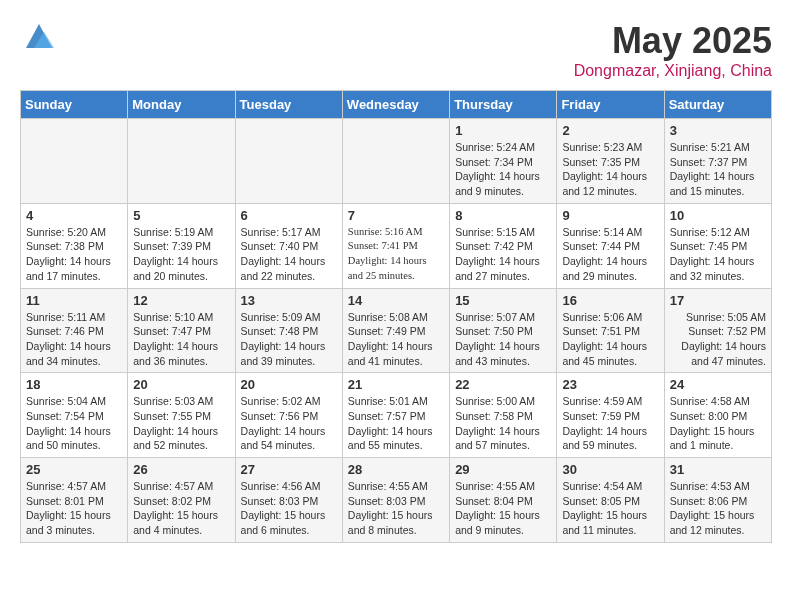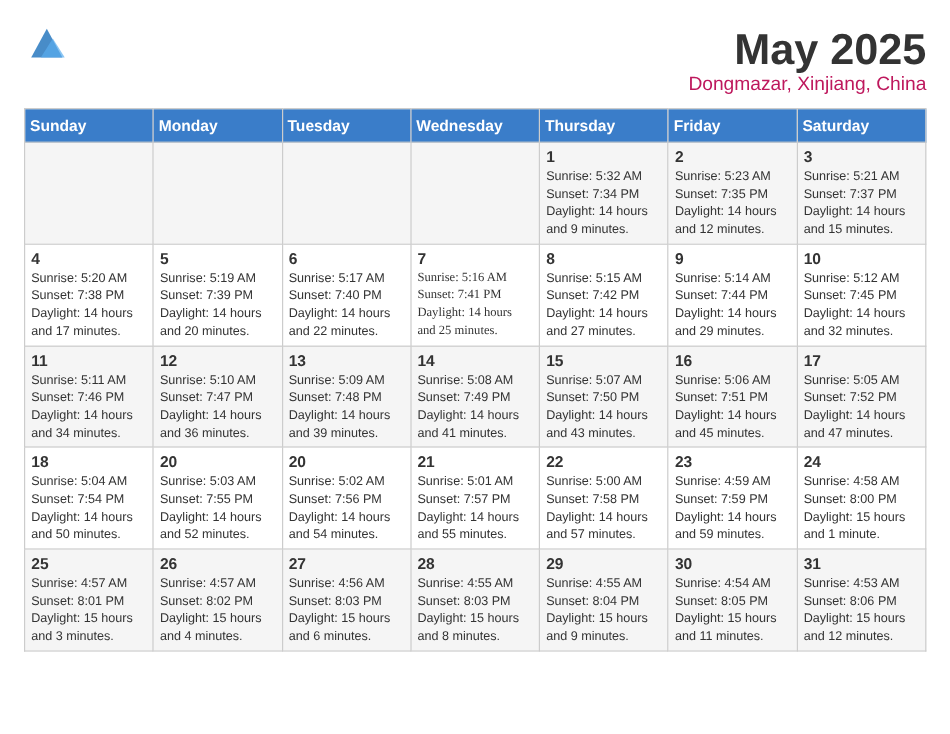--- a/index.html
+++ b/index.html
@@ -118,21 +118,21 @@
       </tr>
   </thead>
   <tbody id="calendar-body">
   <tr>
         <td class="empty-cell"></td>
         <td class="empty-cell"></td>
         <td class="empty-cell"></td>
         <td class="empty-cell"></td>
         <td>
           <span class="day-number">1</span>
-          <div class="day-info" style="white-space: pre-line;">Sunrise: 5:32 AM
+          <div class="day-info" style="white-space: pre-line;">Sunrise: 5:24 AM
 Sunset: 7:34 PM
 Daylight: 14 hours
 and 9 minutes.</div>
         </td>
         <td>
           <span class="day-number">2</span>
           <div class="day-info" style="white-space: pre-line;">Sunrise: 5:23 AM
 Sunset: 7:35 PM
 Daylight: 14 hours
 and 12 minutes.</div>
@@ -234,21 +234,21 @@
         </td>
         <td>
           <span class="day-number">16</span>
           <div class="day-info" style="white-space: pre-line;">Sunrise: 5:06 AM
 Sunset: 7:51 PM
 Daylight: 14 hours
 and 45 minutes.</div>
         </td>
         <td>
           <span class="day-number">17</span>
-          <div class="day-info" style="white-space: pre-line;">Sunrise: 5:05 AM
+          <div class="day-info" style="white-space: pre-line; text-align: right;">Sunrise: 5:05 AM
 Sunset: 7:52 PM
 Daylight: 14 hours
 and 47 minutes.</div>
         </td>
       </tr>
       <tr>
         <td>
           <span class="day-number">18</span>
           <div class="day-info" style="white-space: pre-line;">Sunrise: 5:04 AM
 Sunset: 7:54 PM

